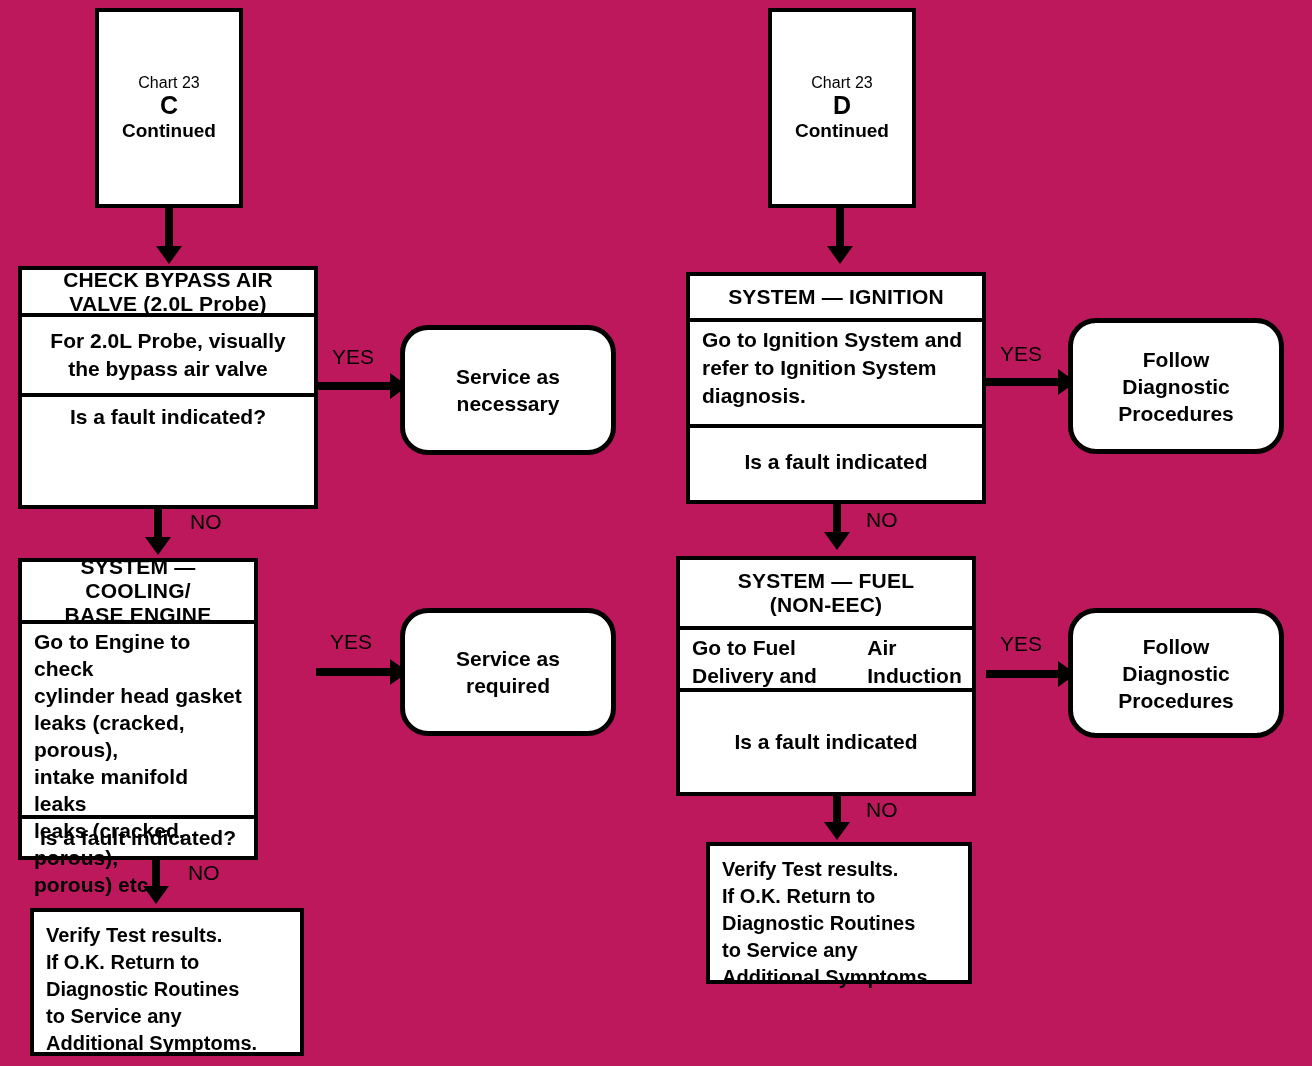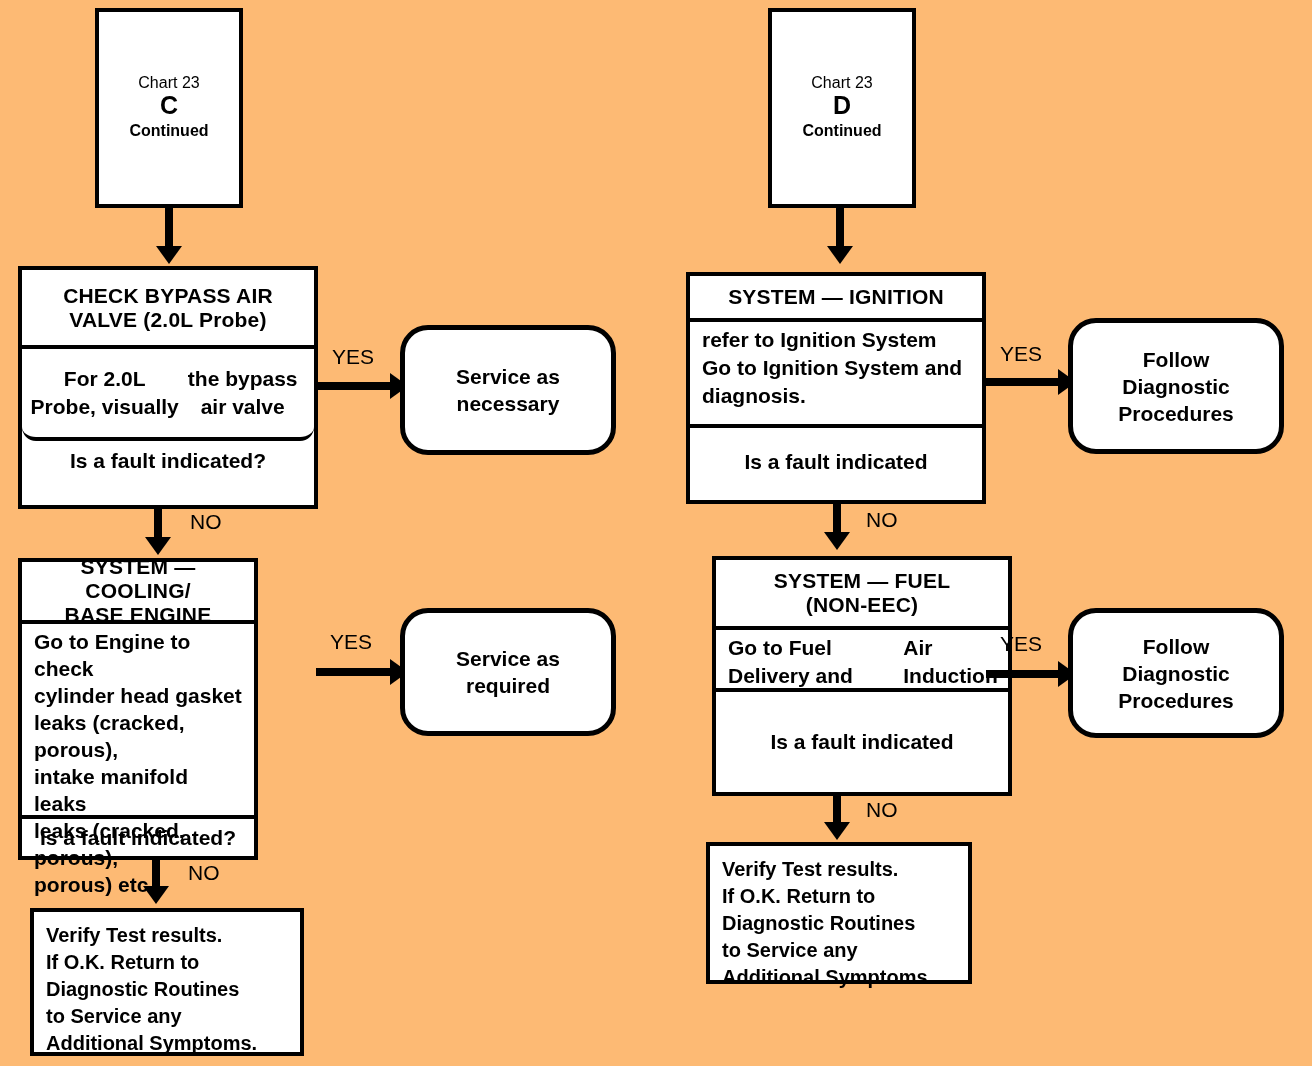--- a/index.html
+++ b/index.html
@@ -8,21 +8,21 @@
     background: #ffffff;
   }
   body {
     font-family: "Liberation Sans", sans-serif;
     color: #000000;
   }
   #canvas {
     position: relative;
     width: 1312px;
     height: 1066px;
-    background: #fdba74;
+    background: #be185d;
     overflow: hidden;
   }
 
   
   .node {
     position: absolute;
     box-sizing: border-box;
     border: 4px solid #000;
     background: #fff;
   }
@@ -45,21 +45,21 @@
     align-items: center;
     justify-content: center;
     text-align: center;
   }
   .chart-head .ch-letter {
     font-size: 25px;
     font-weight: bold;
     line-height: 27px;
   }
   .chart-head .ch-line3 {
-    font-size: 16px;
+    font-size: 19px;
     font-weight: bold;
     line-height: 23px;
   }
 
   
   .seg {
     box-sizing: border-box;
     display: flex;
     align-items: center;
     justify-content: center;
@@ -156,25 +156,25 @@
   <div class="node chart-head" style="left:95px; top:8px; width:148px; height:200px;">
     <div>Chart 23</div>
     <div class="ch-letter">C</div>
     <div class="ch-line3">Continued</div>
   </div>
 
   <div class="vline" style="left:165px; top:208px; height:44px;"></div>
   <div class="arrow-down" style="left:156px; top:246px;"></div>
 
   <div class="node" style="left:18px; top:266px; width:300px; height:243px;">
-    <div class="seg title divider" style="height:79px; flex-direction:column;">
+    <div class="seg title divider" style="height:47px; flex-direction:column;">
       <div>CHECK BYPASS AIR</div>
       <div>VALVE (2.0L Probe)</div>
     </div>
-    <div class="seg body divider" style="height:92px; flex-direction:row; line-height:28px;border-radius:14px;">
+    <div class="seg body divider" style="height:80px; flex-direction:column; line-height:28px;">
       <div>For 2.0L Probe, visually</div>
       <div>the bypass air valve</div>
     </div>
     <div class="seg question top" style="height:80px;">
       <span>Is a fault indicated?</span>
     </div>
   </div>
 
   <div class="hline" style="left:318px; top:382px; width:78px;"></div>
   <div class="arrow-right" style="left:390px; top:373px;"></div>
@@ -239,22 +239,22 @@
   </div>
 
   <div class="vline" style="left:836px; top:208px; height:44px;"></div>
   <div class="arrow-down" style="left:827px; top:246px;"></div>
 
   <div class="node" style="left:686px; top:272px; width:300px; height:232px;">
     <div class="seg title divider" style="height:46px;">
       <span>SYSTEM — IGNITION</span>
     </div>
     <div class="seg body left-align divider" style="height:106px; flex-direction:column; align-items:flex-start; line-height:28px;">
+      <div>Go to Ignition System and</div>
       <div>refer to Ignition System</div>
-      <div>Go to Ignition System and</div>
       <div>diagnosis.</div>
     </div>
     <div class="seg question top" style="height:72px; padding-top:22px;">
       <span>Is a fault indicated</span>
     </div>
   </div>
 
   <div class="hline" style="left:986px; top:378px; width:78px;"></div>
   <div class="arrow-right" style="left:1058px; top:369px;"></div>
   <div class="edge-label" style="left:1000px; top:342px;">YES</div>
@@ -264,21 +264,21 @@
       <div>Follow</div>
       <div>Diagnostic</div>
       <div>Procedures</div>
     </div>
   </div>
 
   <div class="vline" style="left:833px; top:504px; height:36px;"></div>
   <div class="arrow-down" style="left:824px; top:532px;"></div>
   <div class="edge-label" style="left:866px; top:508px;">NO</div>
 
-  <div class="node" style="left:712px; top:556px; width:300px; height:240px;">
+  <div class="node" style="left:676px; top:556px; width:300px; height:240px;">
     <div class="seg title divider" style="height:70px; flex-direction:column;">
       <div>SYSTEM — FUEL</div>
       <div>(NON-EEC)</div>
     </div>
     <div class="seg body left-align divider" style="height:62px; flex-direction:row; align-items:flex-start; line-height:28px;">
       <div>Go to Fuel Delivery and</div>
       <div>Air Induction</div>
     </div>
     <div class="seg question" style="height:100px;">
       <span>Is a fault indicated</span>

